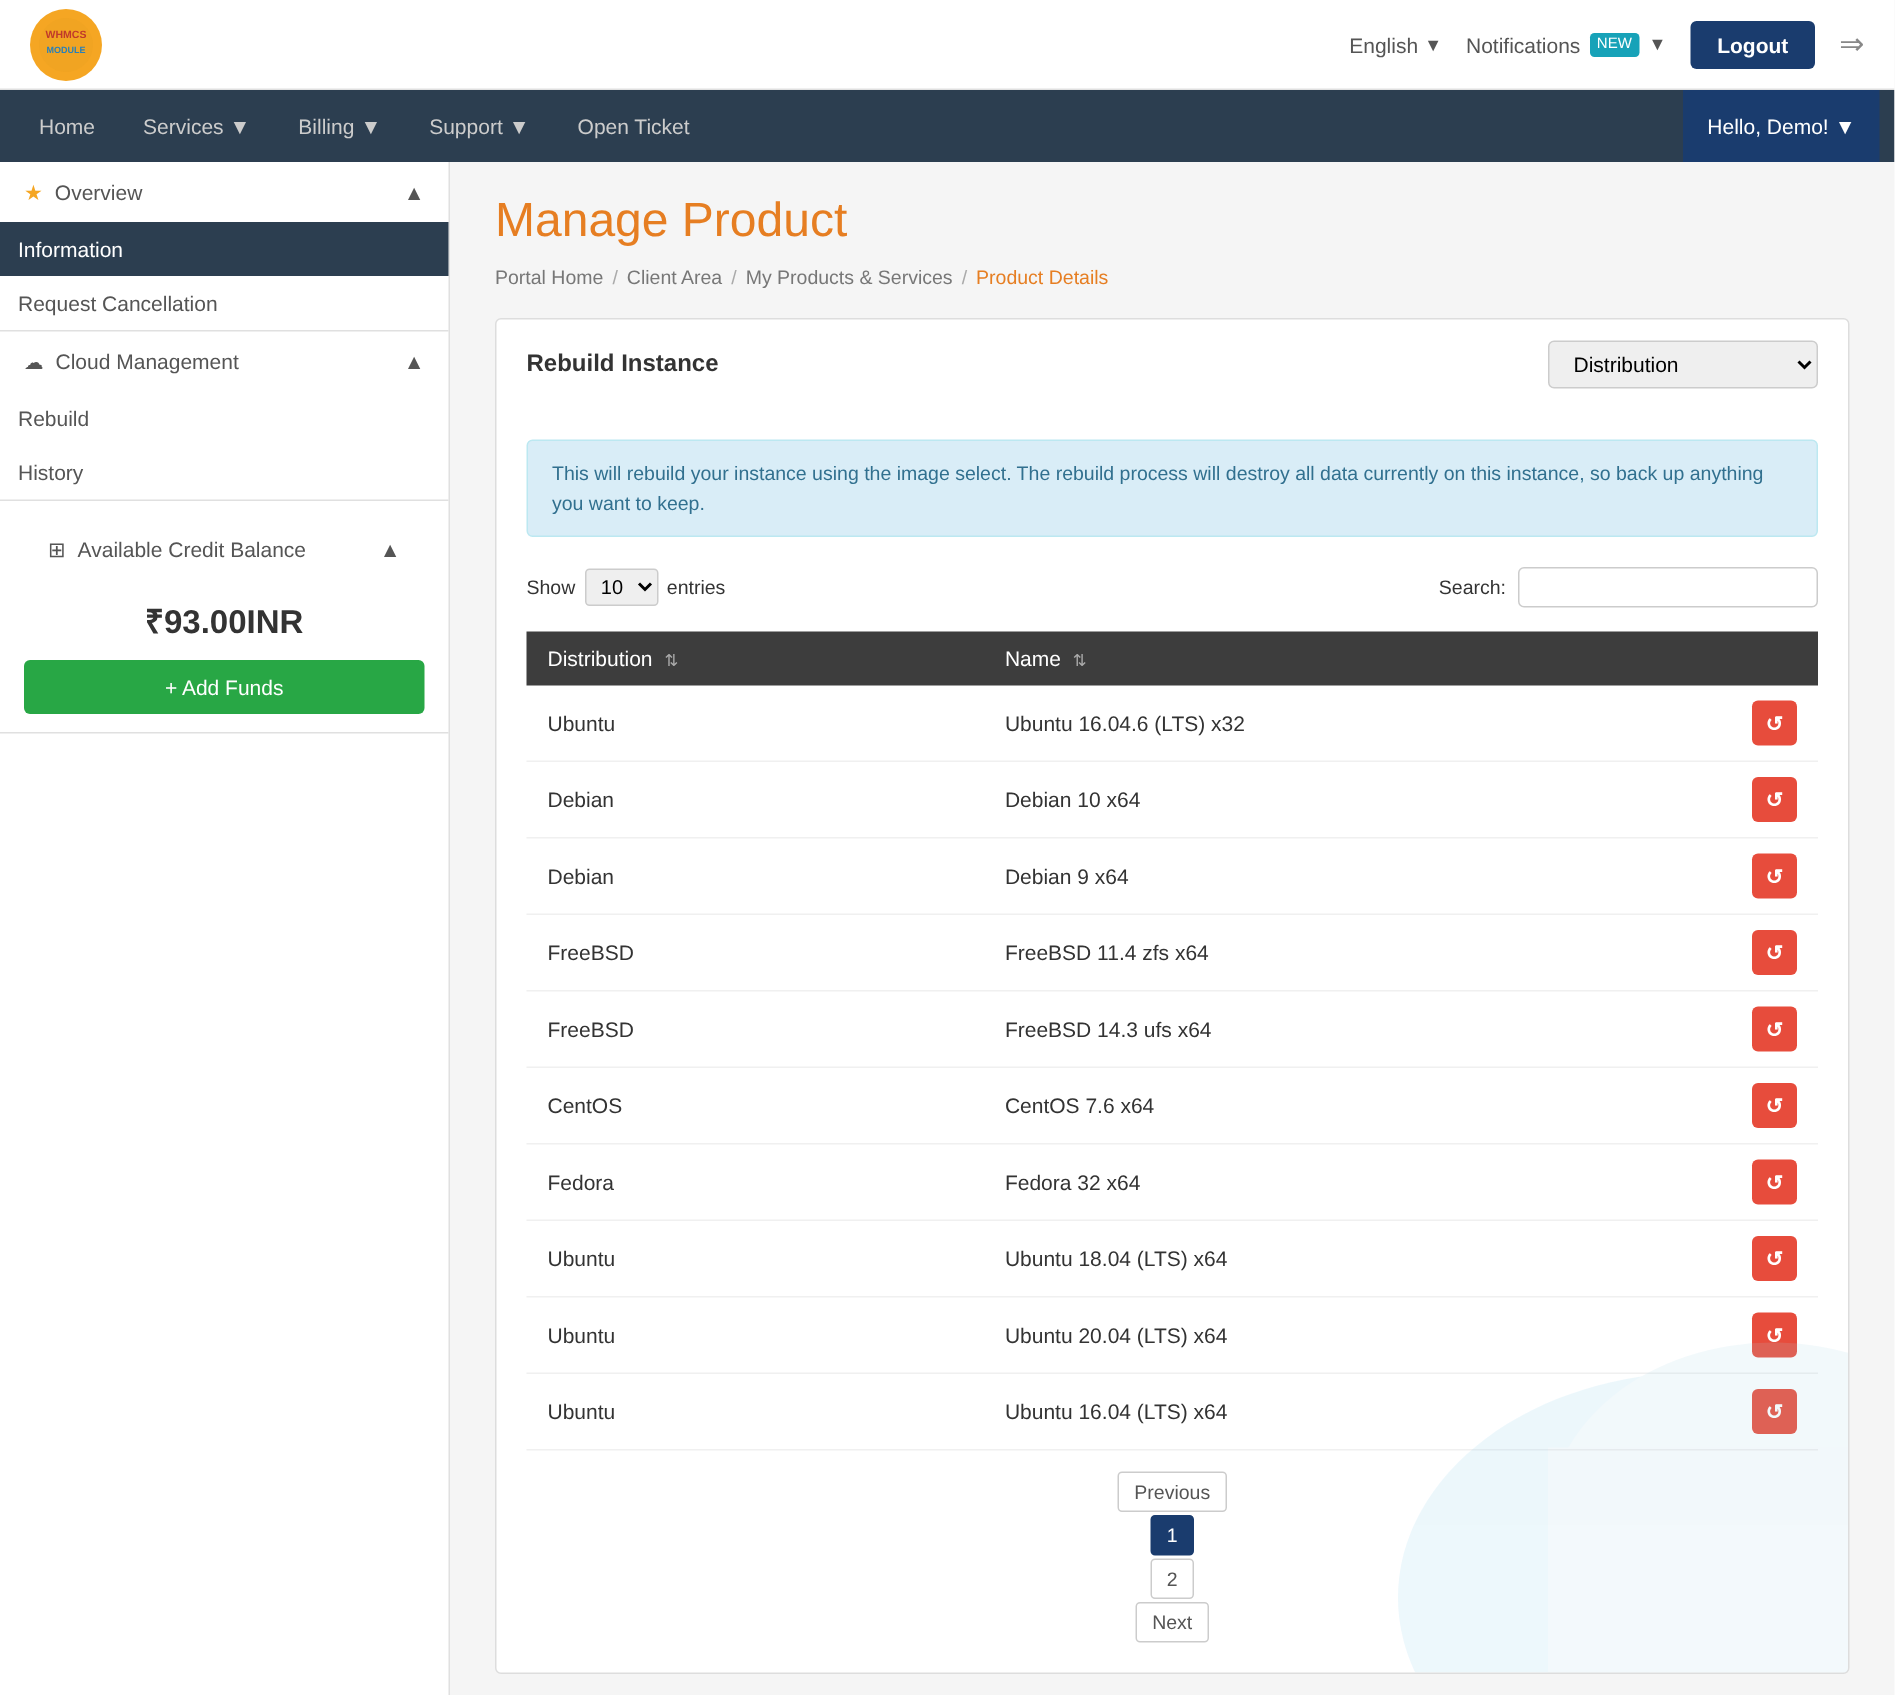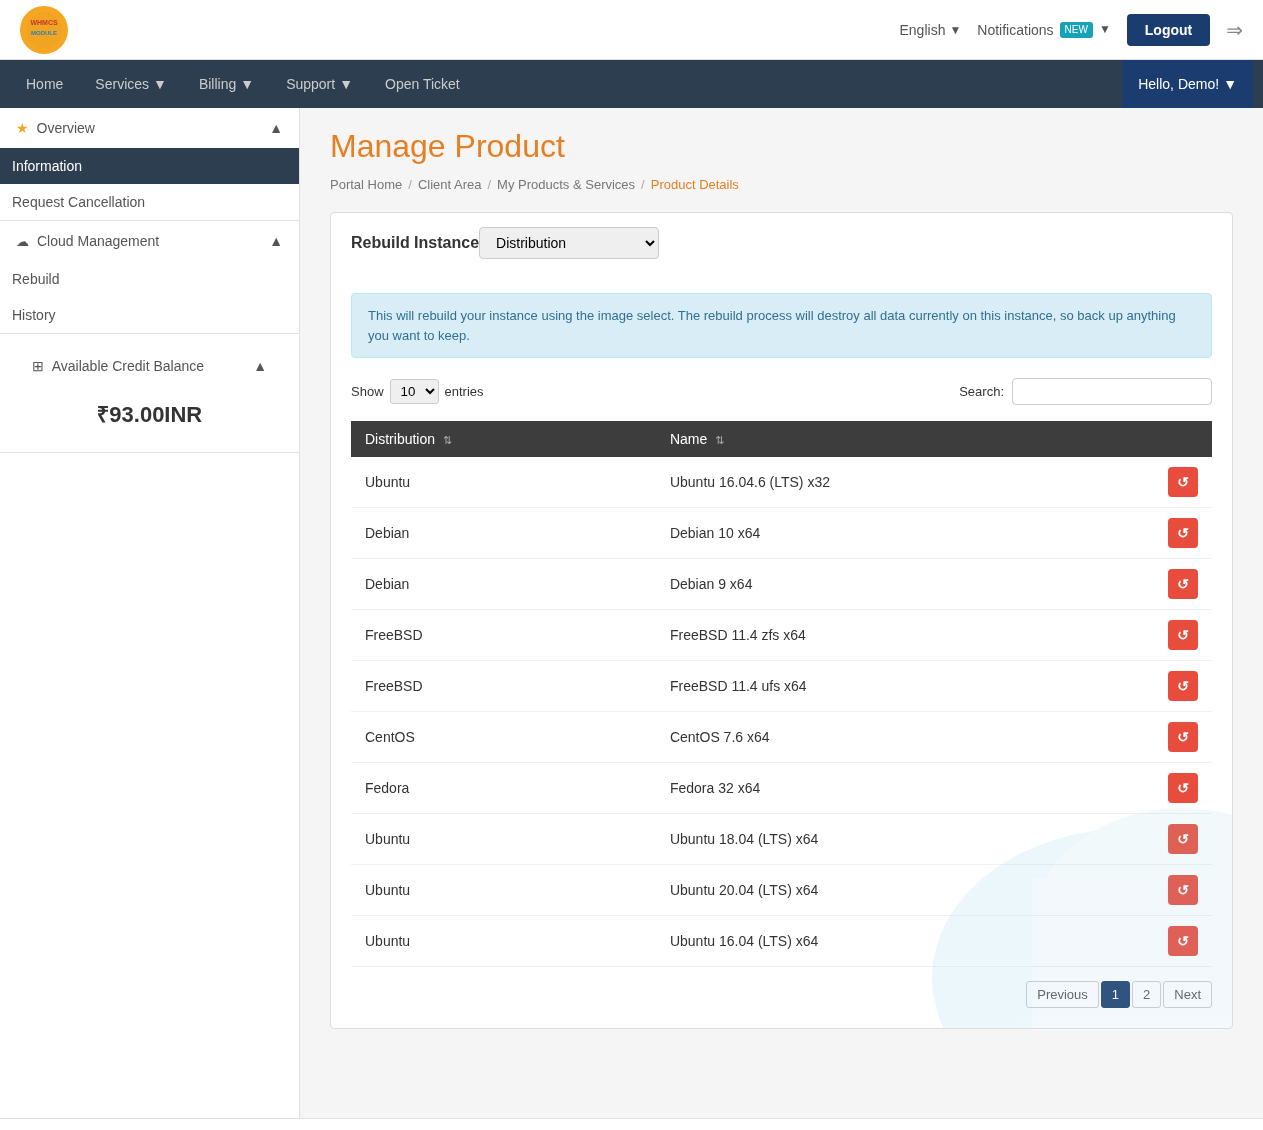--- a/index.html
+++ b/index.html
@@ -112,21 +112,21 @@
     .breadcrumb-sep { color: #aaa; }
 
     
     .panel {
       background: #fff; border: 1px solid #ddd; border-radius: 4px;
       overflow: hidden; position: relative;
     }
     .panel-body { padding: 20px; }
     .panel-header {
       padding: 14px 20px;
-      display: flex; align-items: center; 
+      display: flex; align-items: center; justify-content: space-between;
     }
     .panel-title { font-size: 16px; font-weight: bold; color: #333; }
 
     .dist-select {
       padding: 6px 12px; border: 1px solid #ccc; border-radius: 4px;
       font-size: 14px; min-width: 180px; cursor: pointer;
     }
 
     .alert-info {
       background: #d9edf7; border: 1px solid #bce8f1;
@@ -165,21 +165,21 @@
     .rebuild-btn {
       background: #e74c3c; color: #fff; border: none;
       width: 30px; height: 30px; border-radius: 4px;
       cursor: pointer; font-size: 14px;
       display: flex; align-items: center; justify-content: center;
     }
 
     
     .pagination {
       display: flex; align-items: center; justify-content: flex-end;
-      gap: 2px; margin-top: 14px;
+      gap: 2px; margin-top: 14px; flex-direction: column;
     }
     .page-btn {
       padding: 5px 10px; border: 1px solid #ccc; background: #fff;
       cursor: pointer; font-size: 13px; border-radius: 3px; color: #555;
     }
     .page-btn.active { background: #1a3c6e; color: #fff; border-color: #1a3c6e; }
 
     
     .panel-bg {
       position: absolute; right: 0; bottom: 0; width: 400px; height: 300px;
@@ -289,20 +289,21 @@
 
     <div class="sidebar-section credit-section">
       <div class="sidebar-section-header">
         <div class="left">
           <span>⊞</span>
           <span>Available Credit Balance</span>
         </div>
         <span>▲</span>
       </div>
       <div class="credit-amount">₹93.00INR</div>
+      <button class="add-funds-btn">+ Add Funds</button>
     </div>
   </aside>
 
   <main class="content">
     <h1 class="page-title">Manage Product</h1>
 
     <div class="breadcrumb">
       <a href="#">Portal Home</a>
       <span class="breadcrumb-sep">/</span>
       <a href="#">Client Area</a>
@@ -400,21 +401,21 @@
       <td>FreeBSD</td>
       <td>FreeBSD 11.4 zfs x64</td>
       <td class="action-col">
         <button class="rebuild-btn" title="Rebuild">
           <span style="font-weight:bold;">↺</span>
         </button>
       </td>
     </tr>
               <tr>
       <td>FreeBSD</td>
-      <td>FreeBSD 11.4 ufs x64</td>
+      <td>FreeBSD 14.3 ufs x64</td>
       <td class="action-col">
         <button class="rebuild-btn" title="Rebuild">
           <span style="font-weight:bold;">↺</span>
         </button>
       </td>
     </tr>
               <tr>
       <td>CentOS</td>
       <td>CentOS 7.6 x64</td>
       <td class="action-col">

